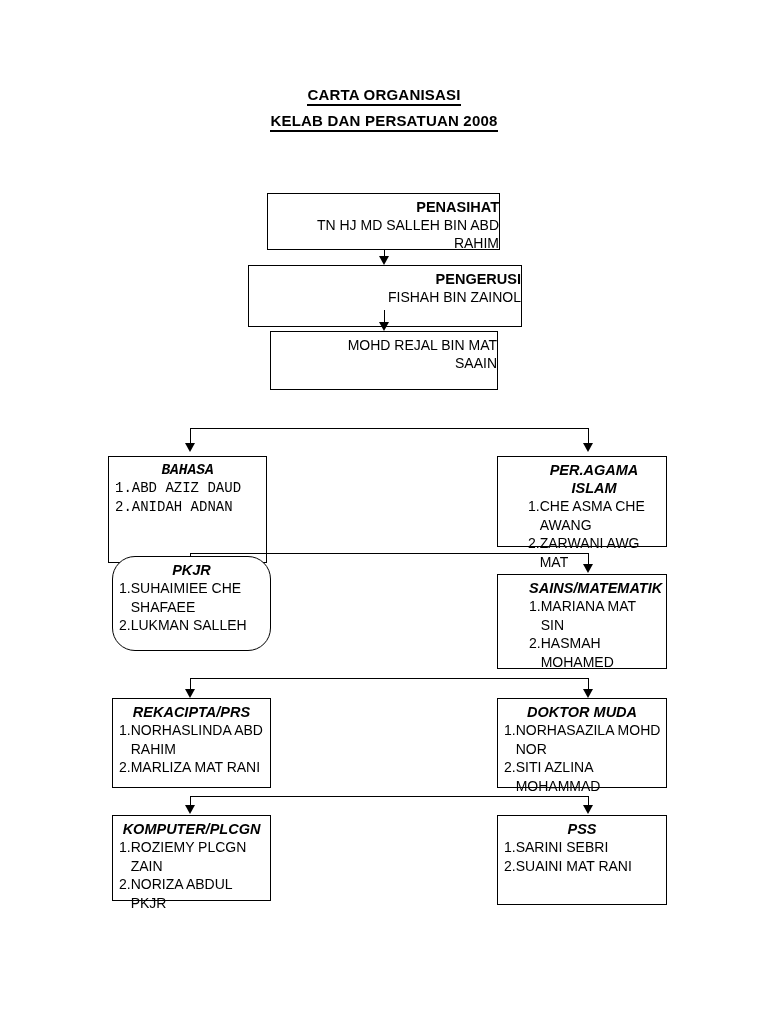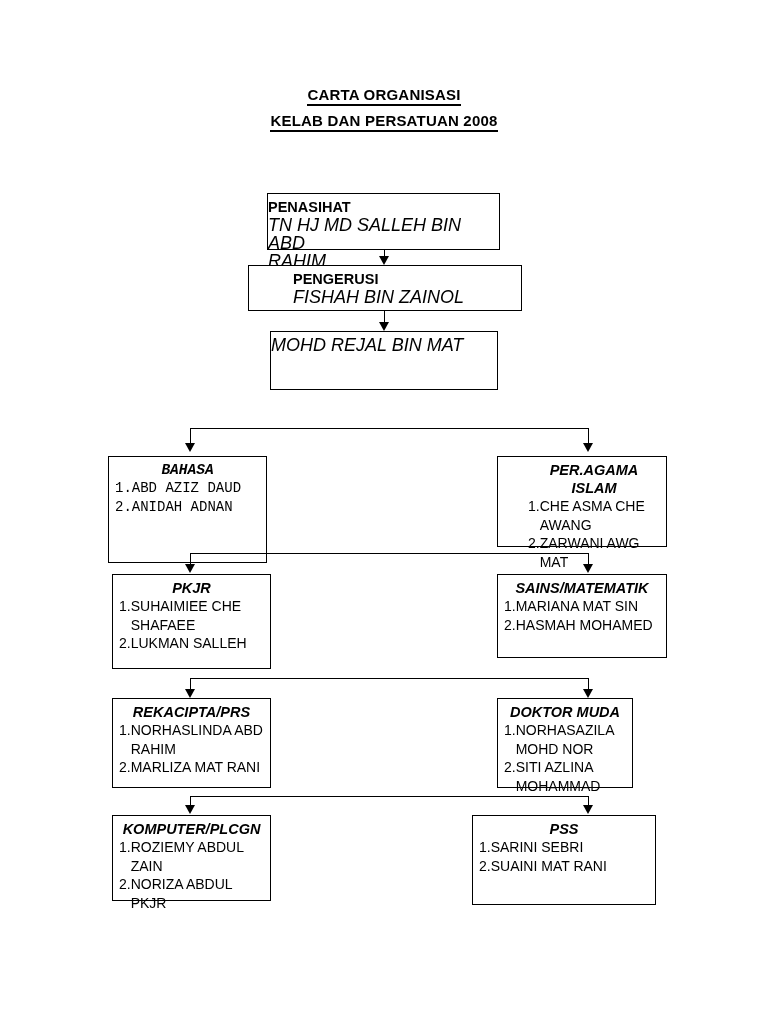--- a/index.html
+++ b/index.html
@@ -42,35 +42,34 @@
   
   .box {
     position: absolute;
     border: 1.4px solid #000;
     background: #ffffff;
     box-sizing: border-box;
   }
 
   
   .box.top {
-    text-align: left;
+    text-align: right;
     padding-top: 4px;
   }
   .box.top .bx-title {
     font-size: 14.5px;
     font-weight: bold;
     line-height: 18px;
     display: block;
   }
   .box.top .bx-sub {
-    font-size: 18px;
+    font-size: 14px;
     font-weight: normal;
     line-height: 18px;
     display: block;
-    font-style: italic;
   }
 
   
   .box.dept {
     padding: 4px 0 0 0;
   }
   .dept-title {
     display: block;
     font-size: 14.5px;
     font-weight: bold;
@@ -130,30 +129,31 @@
 
   <div class="box top" style="left:267px; top:193px; width:233px; height:57px;">
     <span class="bx-title">PENASIHAT</span>
     <span class="bx-sub">TN HJ MD SALLEH BIN ABD</span>
     <span class="bx-sub">RAHIM</span>
   </div>
 
   <div class="vline" style="left:384px; top:250px; height:8px;"></div>
   <div class="arrow-down" style="left:379px; top:256px;"></div>
 
-  <div class="box top" style="left:248px; top:265px; width:274px; height:46px;padding-left:44px;">
+  <div class="box top" style="left:248px; top:265px; width:274px; height:62px;padding-left:44px;">
     <span class="bx-title">PENGERUSI</span>
     <span class="bx-sub">FISHAH BIN ZAINOL</span>
   </div>
 
   <div class="vline" style="left:384px; top:310px; height:16px;"></div>
   <div class="arrow-down" style="left:379px; top:322px;"></div>
 
   <div class="box top" style="left:270px; top:331px; width:228px; height:59px;">
     <span class="bx-sub">MOHD REJAL BIN MAT</span>
+    <span class="bx-sub">SAAIN</span>
   </div>
 
   <div class="hline" style="left:190px; top:428px; width:398px;"></div>
   <div class="vline" style="left:190px; top:428px; height:18px;"></div>
   <div class="arrow-down" style="left:185px; top:443px;"></div>
   <div class="vline" style="left:588px; top:428px; height:18px;"></div>
   <div class="arrow-down" style="left:583px; top:443px;"></div>
 
   <div class="box dept" style="left:108px; top:456px; width:159px; height:107px;font-family:Liberation Mono, monospace;">
     <span class="dept-title">BAHASA</span>
@@ -182,35 +182,35 @@
         </li>
     </ul>
   </div>
 
   <div class="hline" style="left:190px; top:553px; width:398px;"></div>
   <div class="vline" style="left:190px; top:553px; height:14px;"></div>
   <div class="arrow-down" style="left:185px; top:564px;"></div>
   <div class="vline" style="left:588px; top:553px; height:14px;"></div>
   <div class="arrow-down" style="left:583px; top:564px;"></div>
 
-  <div class="box dept" style="left:112px; top:574px; width:159px; height:95px;">
+  <div class="box dept" style="left:112px; top:556px; width:159px; height:95px;border-radius:23px;">
     <span class="dept-title">PKJR</span>
     <ul class="dept-list">
       <li>
           <span class="num">1.</span>
           <span class="nm">SUHAIMIEE CHE SHAFAEE</span>
         </li>
       <li>
           <span class="num">2.</span>
           <span class="nm">LUKMAN SALLEH</span>
         </li>
     </ul>
   </div>
 
-  <div class="box dept" style="left:497px; top:574px; width:170px; height:84px;">
+  <div class="box dept" style="left:497px; top:574px; width:170px; height:95px;padding-left:25px;">
     <span class="dept-title">SAINS/MATEMATIK</span>
     <ul class="dept-list">
       <li>
           <span class="num">1.</span>
           <span class="nm">MARIANA MAT SIN</span>
         </li>
       <li>
           <span class="num">2.</span>
           <span class="nm">HASMAH MOHAMED</span>
         </li>
@@ -230,21 +230,21 @@
           <span class="num">1.</span>
           <span class="nm">NORHASLINDA ABD RAHIM</span>
         </li>
       <li>
           <span class="num">2.</span>
           <span class="nm">MARLIZA MAT RANI</span>
         </li>
     </ul>
   </div>
 
-  <div class="box dept" style="left:497px; top:698px; width:136px; height:90px;">
+  <div class="box dept" style="left:497px; top:698px; width:170px; height:90px;">
     <span class="dept-title">DOKTOR MUDA</span>
     <ul class="dept-list">
       <li>
           <span class="num">1.</span>
           <span class="nm">NORHASAZILA MOHD NOR</span>
         </li>
       <li>
           <span class="num">2.</span>
           <span class="nm">SITI AZLINA MOHAMMAD</span>
         </li>
@@ -255,30 +255,30 @@
   <div class="vline" style="left:190px; top:796px; height:12px;"></div>
   <div class="arrow-down" style="left:185px; top:805px;"></div>
   <div class="vline" style="left:588px; top:796px; height:12px;"></div>
   <div class="arrow-down" style="left:583px; top:805px;"></div>
 
   <div class="box dept" style="left:112px; top:815px; width:159px; height:86px;">
     <span class="dept-title">KOMPUTER/PLCGN</span>
     <ul class="dept-list">
       <li>
           <span class="num">1.</span>
-          <span class="nm">ROZIEMY ABDUL ZAIN</span>
+          <span class="nm">ROZIEMY PLCGN ZAIN</span>
         </li>
       <li>
           <span class="num">2.</span>
           <span class="nm">NORIZA ABDUL PKJR</span>
         </li>
     </ul>
   </div>
 
-  <div class="box dept" style="left:472px; top:815px; width:184px; height:90px;">
+  <div class="box dept" style="left:497px; top:815px; width:170px; height:90px;">
     <span class="dept-title">PSS</span>
     <ul class="dept-list">
       <li>
           <span class="num">1.</span>
           <span class="nm">SARINI SEBRI</span>
         </li>
       <li>
           <span class="num">2.</span>
           <span class="nm">SUAINI MAT RANI</span>
         </li>

